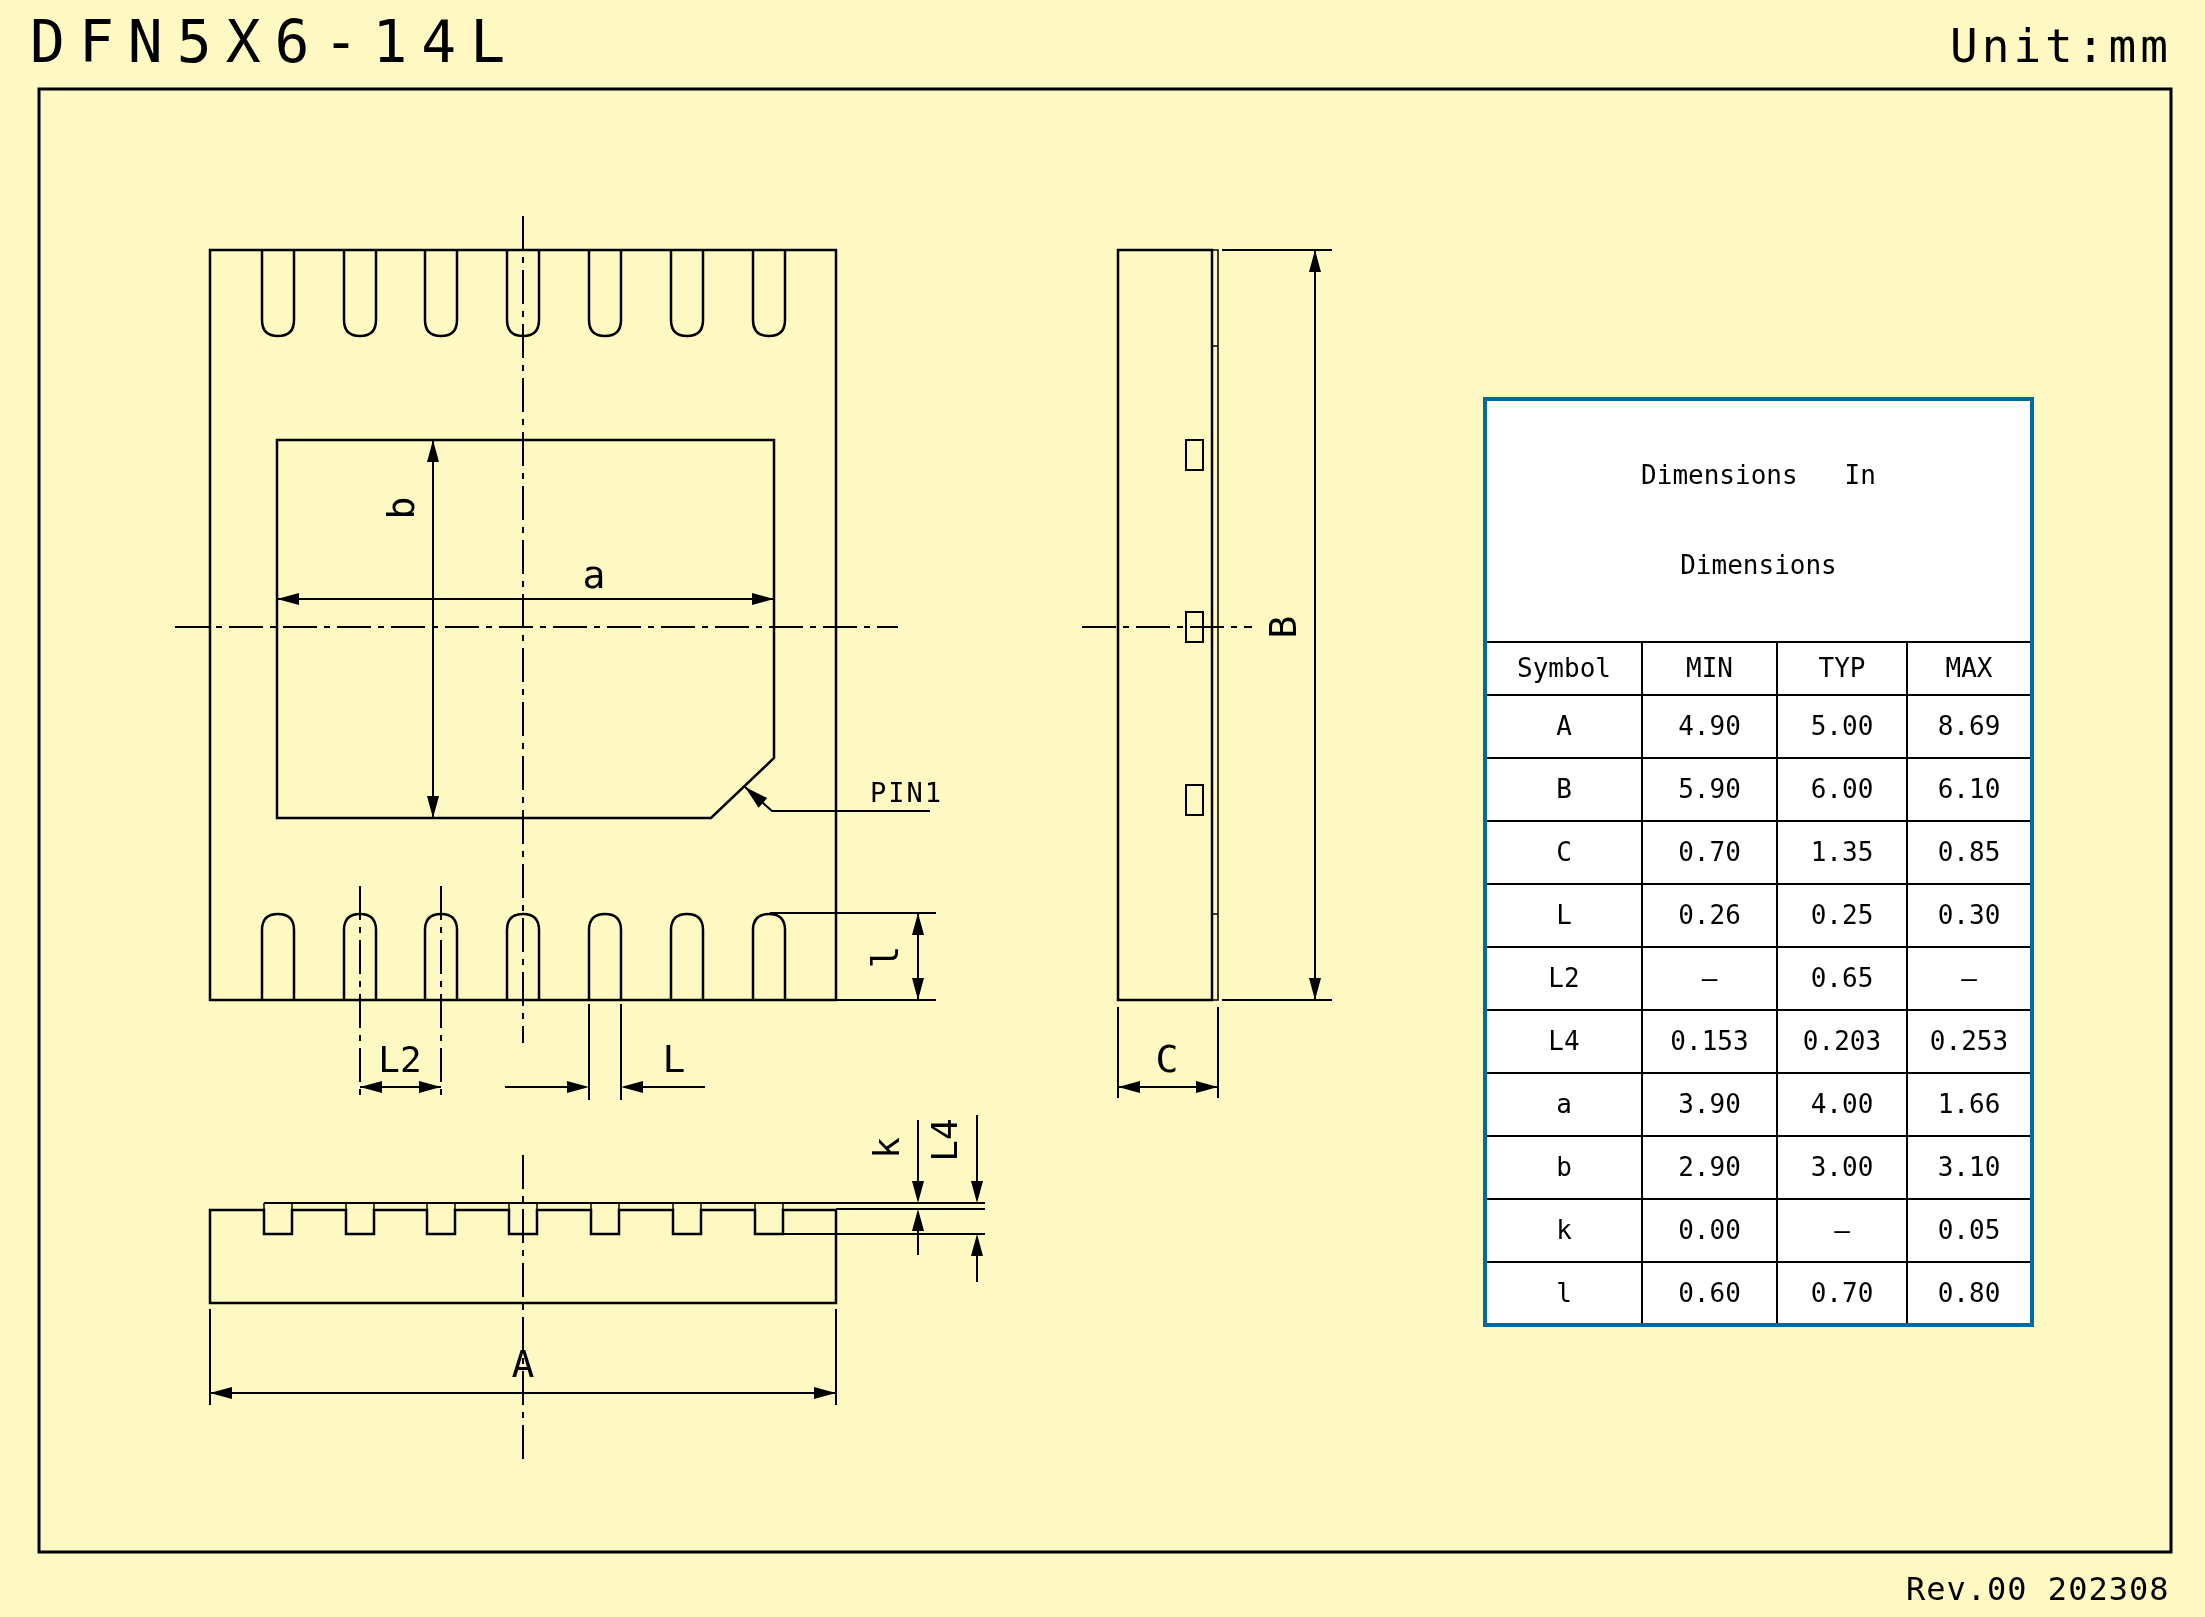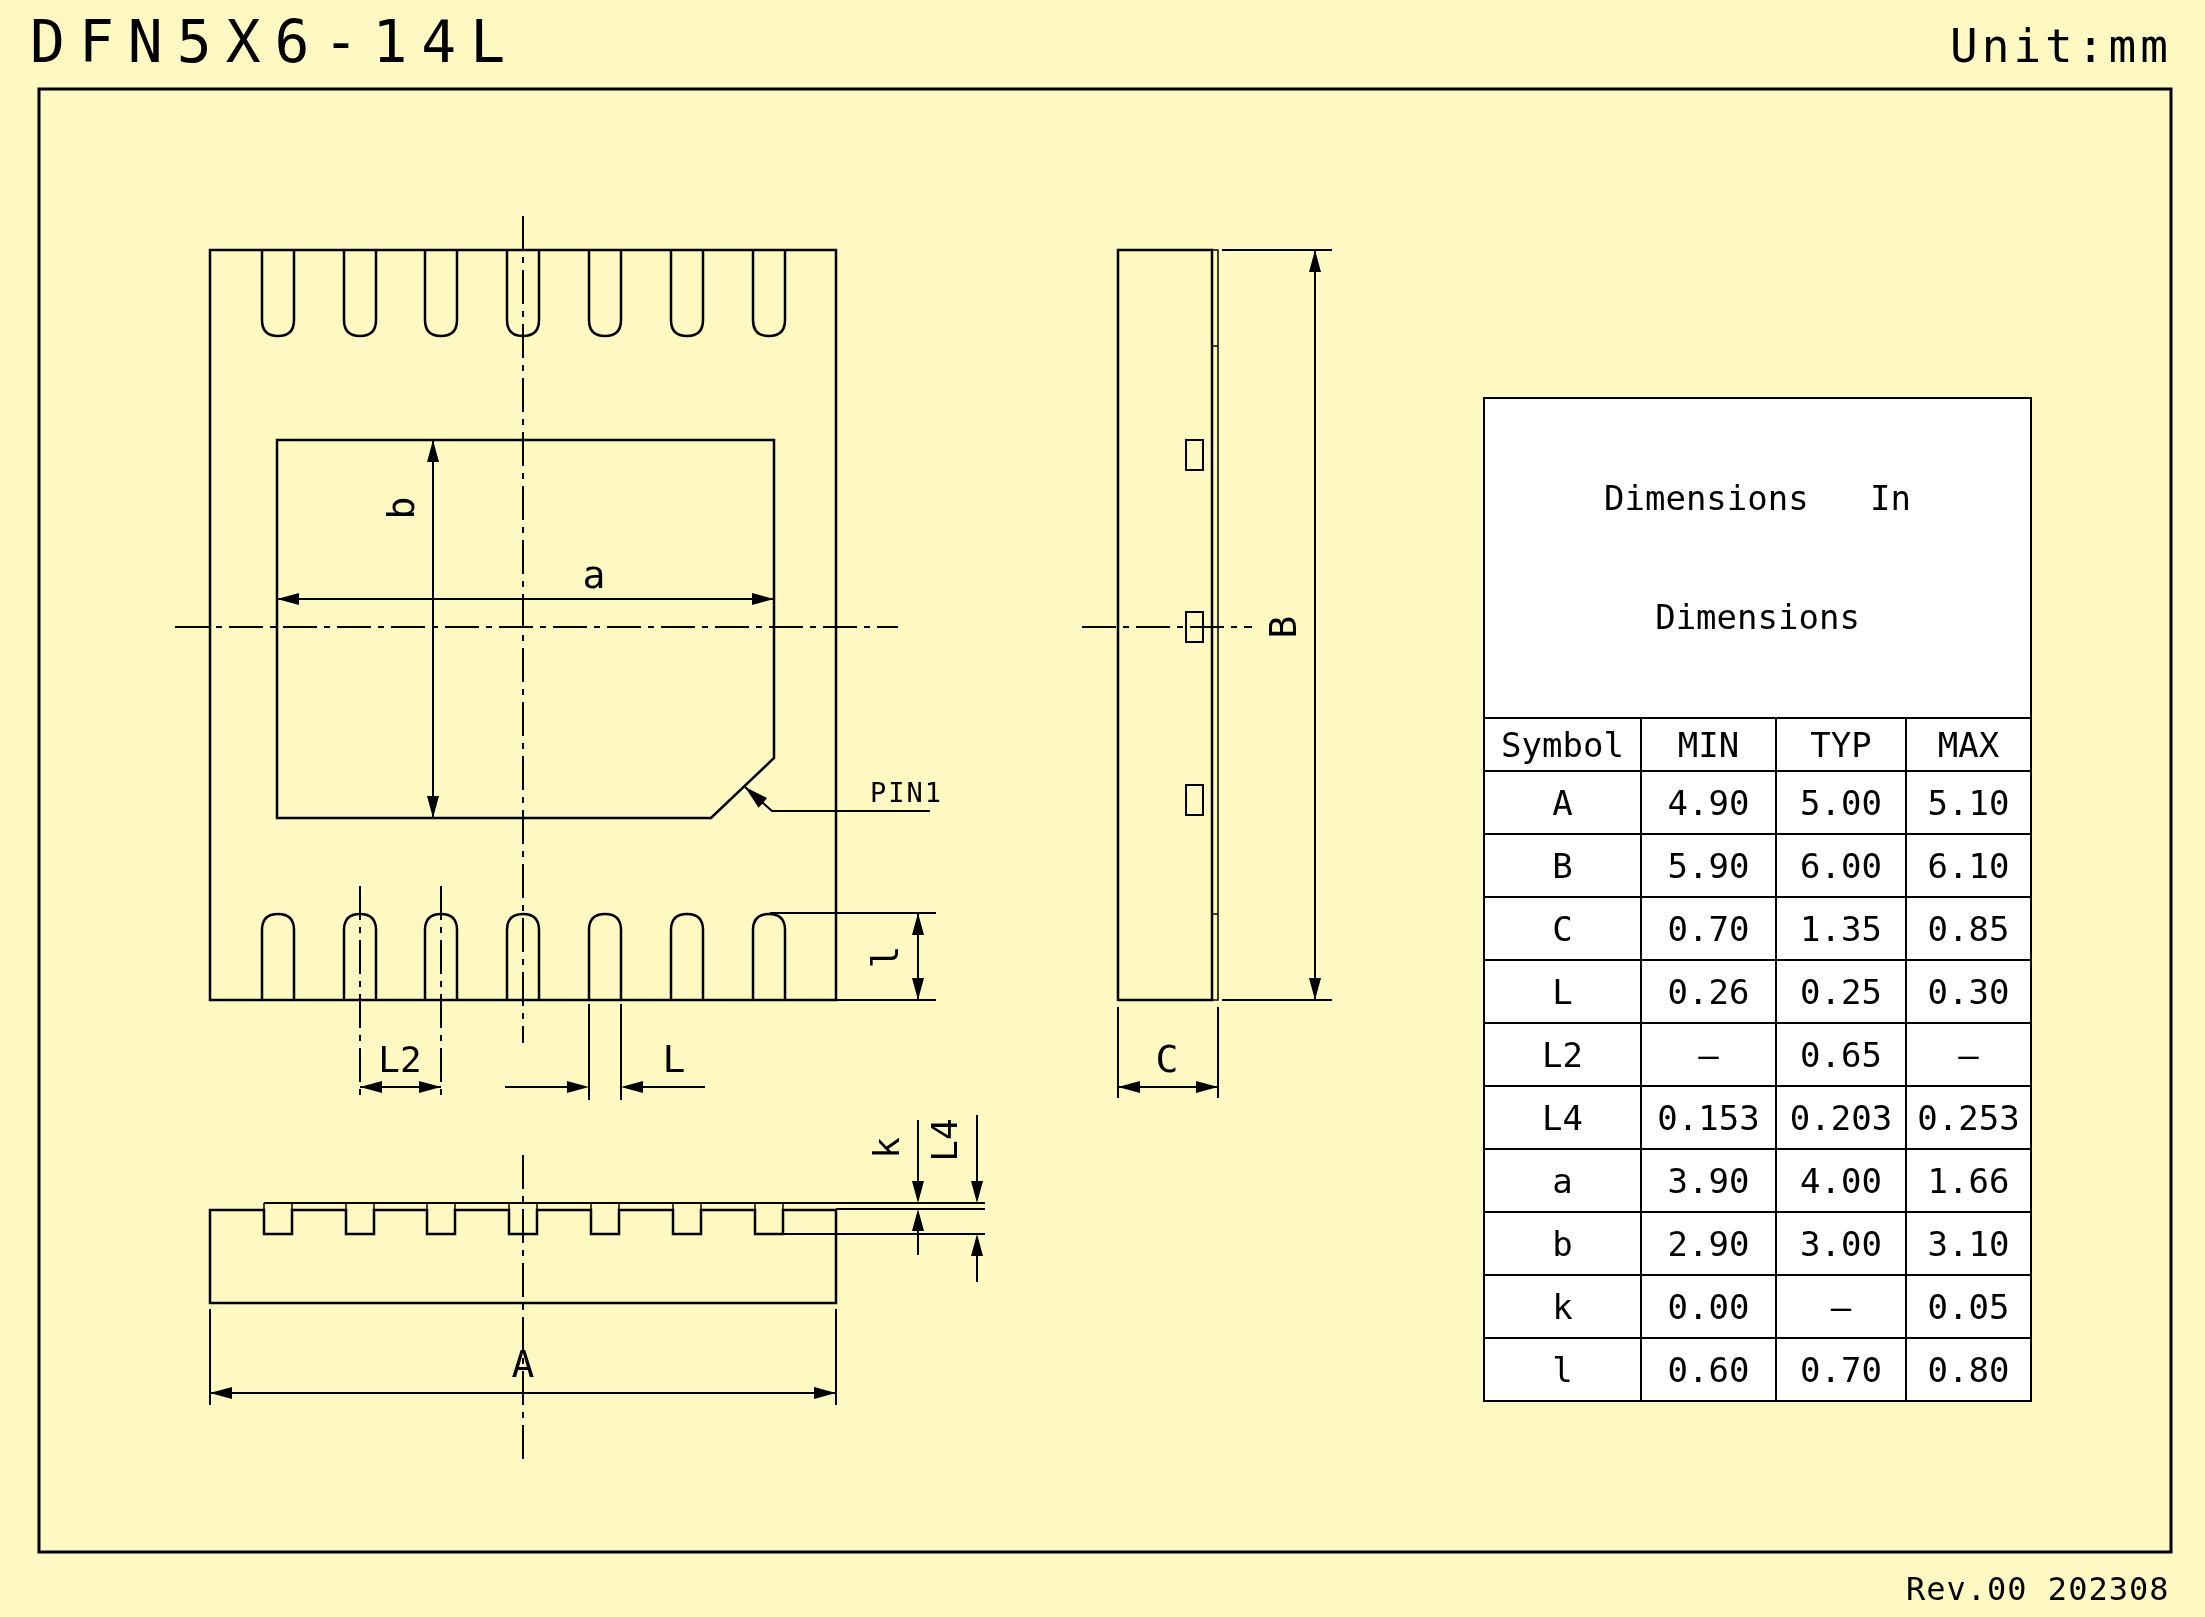--- a/index.html
+++ b/index.html
@@ -14,22 +14,22 @@
   svg .arr{fill:#000;stroke:none;}
   svg text{fill:#000;font-family:"DejaVu Sans Mono", monospace;}
   .t-doc{font-size:58px;letter-spacing:14px;}
   .t-unit{font-size:46px;letter-spacing:4px;}
   .t-rev{font-size:32px;letter-spacing:1px;}
   .t-dim{font-size:38px;}
   .t-dim-s{font-size:36px;}
   .t-pin1{font-size:27px;letter-spacing:2px;}
 
   .dimtable{position:absolute;left:1483px;top:397px;width:547px;border-collapse:collapse;
-            table-layout:fixed;background:#ffffff;border:2px solid #0369a1;
-            font-size:34px;color:#000;}
+            table-layout:fixed;background:#ffffff;border:4px solid #0369a1;
+            font-size:26px;color:#000;}
   .dimtable td,.dimtable th{border:2px solid #000;text-align:center;vertical-align:middle;
             padding:0;font-weight:normal;overflow:hidden;white-space:pre;}
   .row-title{height:79px;}
   .row-head{height:53px;margin-left:10px;}
   .row-data{height:63px;}
   .ttl div{line-height:1.15;}
 </style>
 </head>
 <body>
 
@@ -223,21 +223,21 @@
     <tr class="row-head">
       <td>Symbol</td>
       <td>MIN</td>
       <td>TYP</td>
       <td>MAX</td>
     </tr>
     <tr class="row-data">
       <td>A</td>
       <td>4.90</td>
       <td>5.00</td>
-      <td>5.10</td>
+      <td>8.69</td>
     </tr>
     <tr class="row-data">
       <td>B</td>
       <td>5.90</td>
       <td>6.00</td>
       <td>6.10</td>
     </tr>
     <tr class="row-data">
       <td>C</td>
       <td>0.70</td>

